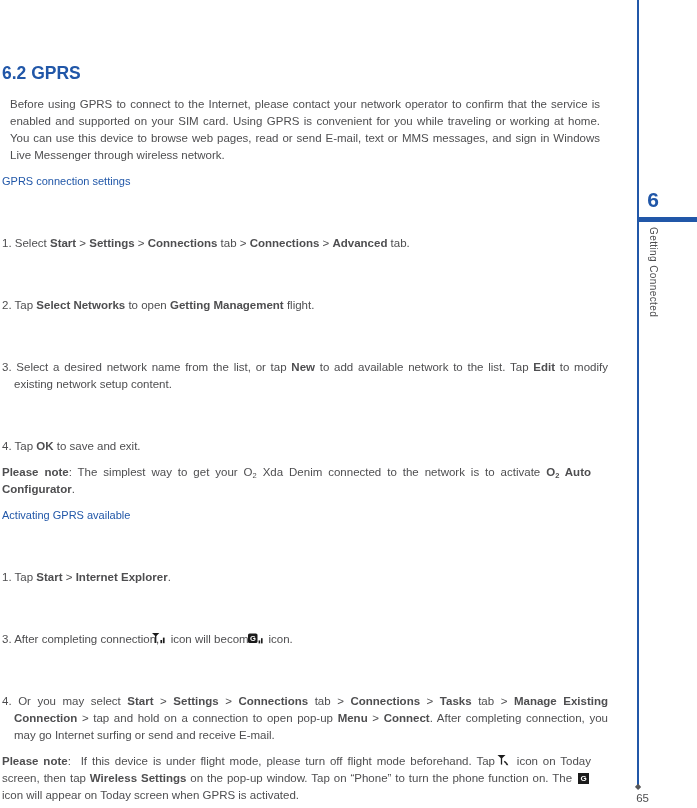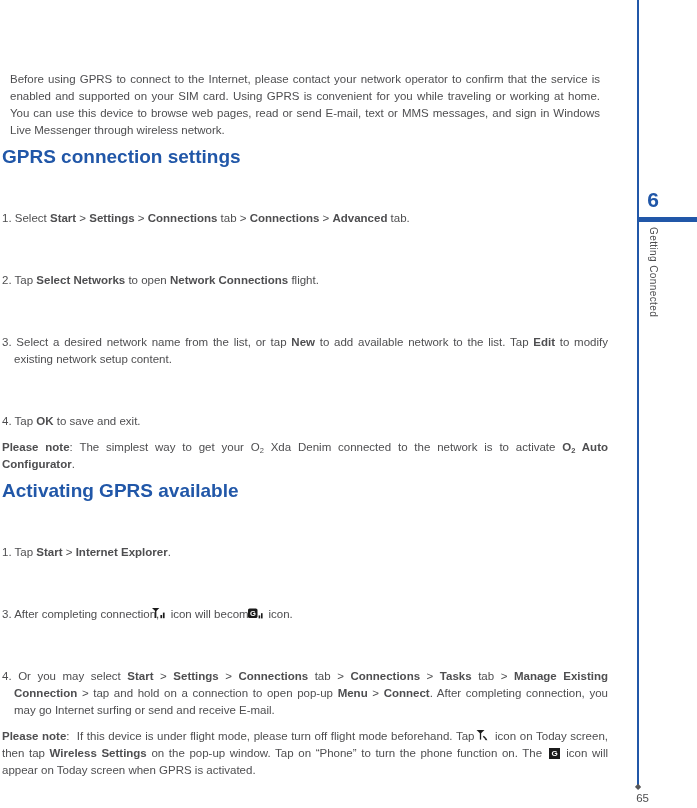--- a/index.html
+++ b/index.html
@@ -10,24 +10,24 @@
   body{
     width:697px;height:808px;background:#ffffff;position:relative;overflow:hidden;
     font-family:"Liberation Sans", sans-serif;color:var(--body);
     -webkit-font-smoothing:antialiased;
   }
   .content{position:absolute;left:2px;top:63px;width:606px;}
   .doc-title{
     font-size:17.5px;line-height:21px;margin:0 0 12px 0;font-weight:bold;color:var(--accent);
   }
   .sub-heading{
-    font-size:19px;line-height:17px;margin:9px 0 7px 0;font-weight:bold;color:var(--accent);
+    font-size:11px;line-height:17px;margin:9px 0 7px 0;font-weight:normal;color:var(--accent);
   }
   .body-para{font-size:11.5px;line-height:17px;text-align:justify;margin:8px;}
-  .note-para{font-size:11.5px;line-height:17px;text-align:justify;margin:9px 0 0 0;}
+  .note-para{font-size:11.5px;line-height:17px;text-align:justify;margin:9px 17px 0 0;}
   .step-list{font-size:11.5px;line-height:17px;margin:0;}
   .step-item{text-align:justify;text-indent:-12px;padding-left:12px;margin-top:45px;}
   b{font-weight:bold;}
   sub{font-size:7.5px;vertical-align:-1.5px;line-height:0;}
   .inline-icon{display:inline-block;line-height:0;margin:0 2px;}
   .inline-icon svg{vertical-align:-2px;}
   
   .vline{position:absolute;left:637px;top:0;width:2px;height:785px;background:var(--accent);}
   .chapter-num{
     position:absolute;left:640px;top:188px;width:26px;text-align:center;
@@ -46,25 +46,26 @@
     position:absolute;left:627px;top:792px;width:22px;text-align:right;
     font-size:11.5px;color:var(--body);
   }
 </style>
 </head>
 <body>
 
 <div class="page">
 
   <main class="content">
+      <h1 class="doc-title">6.2 GPRS</h1>
       <p class="body-para"><span>Before using GPRS to connect to the Internet, please contact your network operator to confirm that the service is enabled and supported on your SIM card. Using GPRS is convenient for you while traveling or working at home. You can use this device to browse web pages, read or send E-mail, text or MMS messages, and sign in Windows Live Messenger through wireless network.</span></p>
       <h2 class="sub-heading">GPRS connection settings</h2>
       <div class="step-list">
         <div class="step-item"><span>1.</span> <span>Select </span><b>Start</b><span> &gt; </span><b>Settings</b><span> &gt; </span><b>Connections</b><span> tab &gt; </span><b>Connections</b><span> &gt; </span><b>Advanced</b><span> tab.</span></div>
-        <div class="step-item"><span>2.</span> <span>Tap </span><b>Select Networks</b><span> to open </span><b>Network Connections</b><span> flight.</span></div>
+        <div class="step-item"><span>2.</span> <span>Tap </span><b>Select Networks</b><span> to open </span><b>Getting Management</b><span> flight.</span></div>
         <div class="step-item"><span>3.</span> <span>Select a desired network name from the list, or tap </span><b>New</b><span> to add available network to the list. Tap </span><b>Edit</b><span> to modify existing network setup content.</span></div>
         <div class="step-item"><span>4.</span> <span>Tap </span><b>OK</b><span> to save and exit.</span></div>
       </div>
       <p class="note-para"><b>Please note</b><span>: The simplest way to get your O</span><span><sub>2</sub></span><span> Xda Denim connected to the network is to activate </span><b>O</b><b><sub>2</sub></b><b> Auto Configurator</b><span>.</span></p>
       <h2 class="sub-heading">Activating GPRS available</h2>
       <div class="step-list">
         <div class="step-item"><span>1.</span> <span>Tap </span><b>Start</b><span> &gt; </span><b>Internet Explorer</b><span>.</span></div>
         <div class="step-item"><span>3.</span> <span>After completing connection, </span><span class="inline-icon"><svg width="13" height="12" viewBox="0 0 13 12">
               <polygon points="0,0 7.4,0 3.7,3.6" fill="#1b1b1b"></polygon>
               <rect x="3.05" y="2" width="1.3" height="8" fill="#1b1b1b"></rect>

